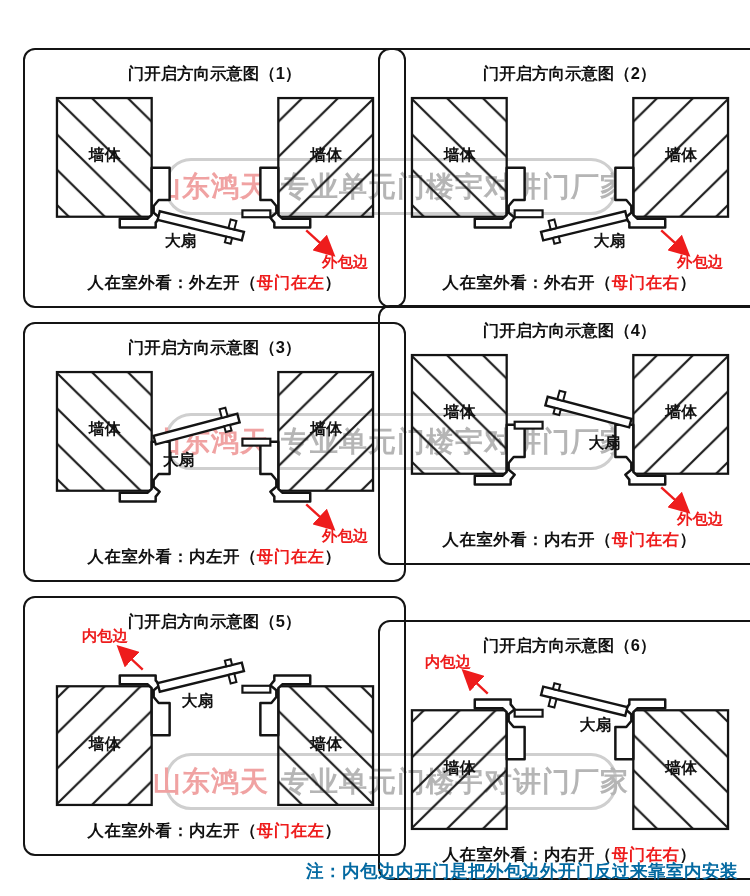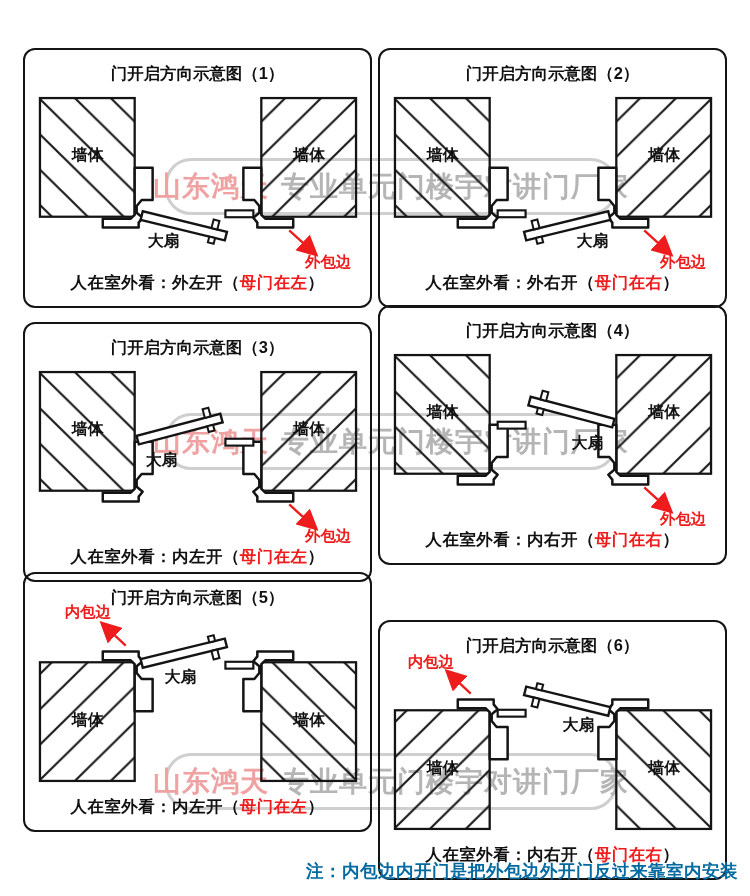--- a/index.html
+++ b/index.html
@@ -1,21 +1,21 @@
 <!DOCTYPE html>
 <html><head>
 <meta charset="utf-8">
 <style>
   html,body{margin:0;padding:0;}
   body{
     width:750px;height:896px;background:#ffffff;position:relative;overflow:hidden;
     font-family:"Liberation Sans",sans-serif;
   }
   .panel{
-    position:absolute;width:349px;height:260px;box-sizing:border-box;
+    position:absolute;width:383px;height:260px;box-sizing:border-box;
     border:2.5px solid #141414;border-radius:12px;background:transparent;z-index:2;
   }
   .panel svg{display:block;margin:0 auto;}
   
   .tt{font:600 16.5px "Liberation Sans",sans-serif;text-anchor:middle;fill:#111;}
   .wl,.lf{font:600 16px "Liberation Sans",sans-serif;text-anchor:middle;fill:#111;}
   .el{font:600 15.5px "Liberation Sans",sans-serif;text-anchor:middle;fill:#ee1c1c;}
   .cap{font:600 16.5px "Liberation Sans",sans-serif;text-anchor:middle;fill:#111;letter-spacing:.5px;}
   .cap .red{fill:#ee1c1c;}
   
@@ -162,21 +162,21 @@
         </g>
         <text class="tt" x="172" y="30">门开启方向示意图（4）</text>
         <text class="wl" x="62" y="112">墙体</text>
         <text class="wl" x="284" y="112">墙体</text>
         <text class="lf" x="207" y="144">大扇</text>
         <line x1="264" y1="184" x2="288" y2="206" stroke="#ee1c1c" stroke-width="2.4" marker-end="url(#m3)"></line>
         <text class="el" x="303" y="221">外包边</text>
         <text class="cap" x="172" y="243"><tspan>人在室外看：内右开（</tspan><tspan class="red">母门在右</tspan><tspan>）</tspan></text>
       </svg>
     </div>
-    <div class="panel" style="left:23px;top:572px">
+    <div class="panel" style="left:23px;top:596px">
       <svg width="344" height="255" viewBox="0 0 345 260" preserveAspectRatio="none">
         <defs>
           <pattern id="h4" width="36" height="36" patternUnits="userSpaceOnUse">
             <path d="M0,0 L36,36 M-18,18 L18,54 M18,-18 L54,18" stroke="#1a1a1a" stroke-width="2.2" fill="none"></path>
           </pattern>
           <marker id="m4" markerWidth="9" markerHeight="9" refX="6" refY="4.5" orient="auto">
             <path d="M0,0 L9,4.5 L0,9 Z" fill="#ee1c1c"></path>
           </marker>
         </defs>
         <g transform="translate(0,260) scale(1,-1)">

